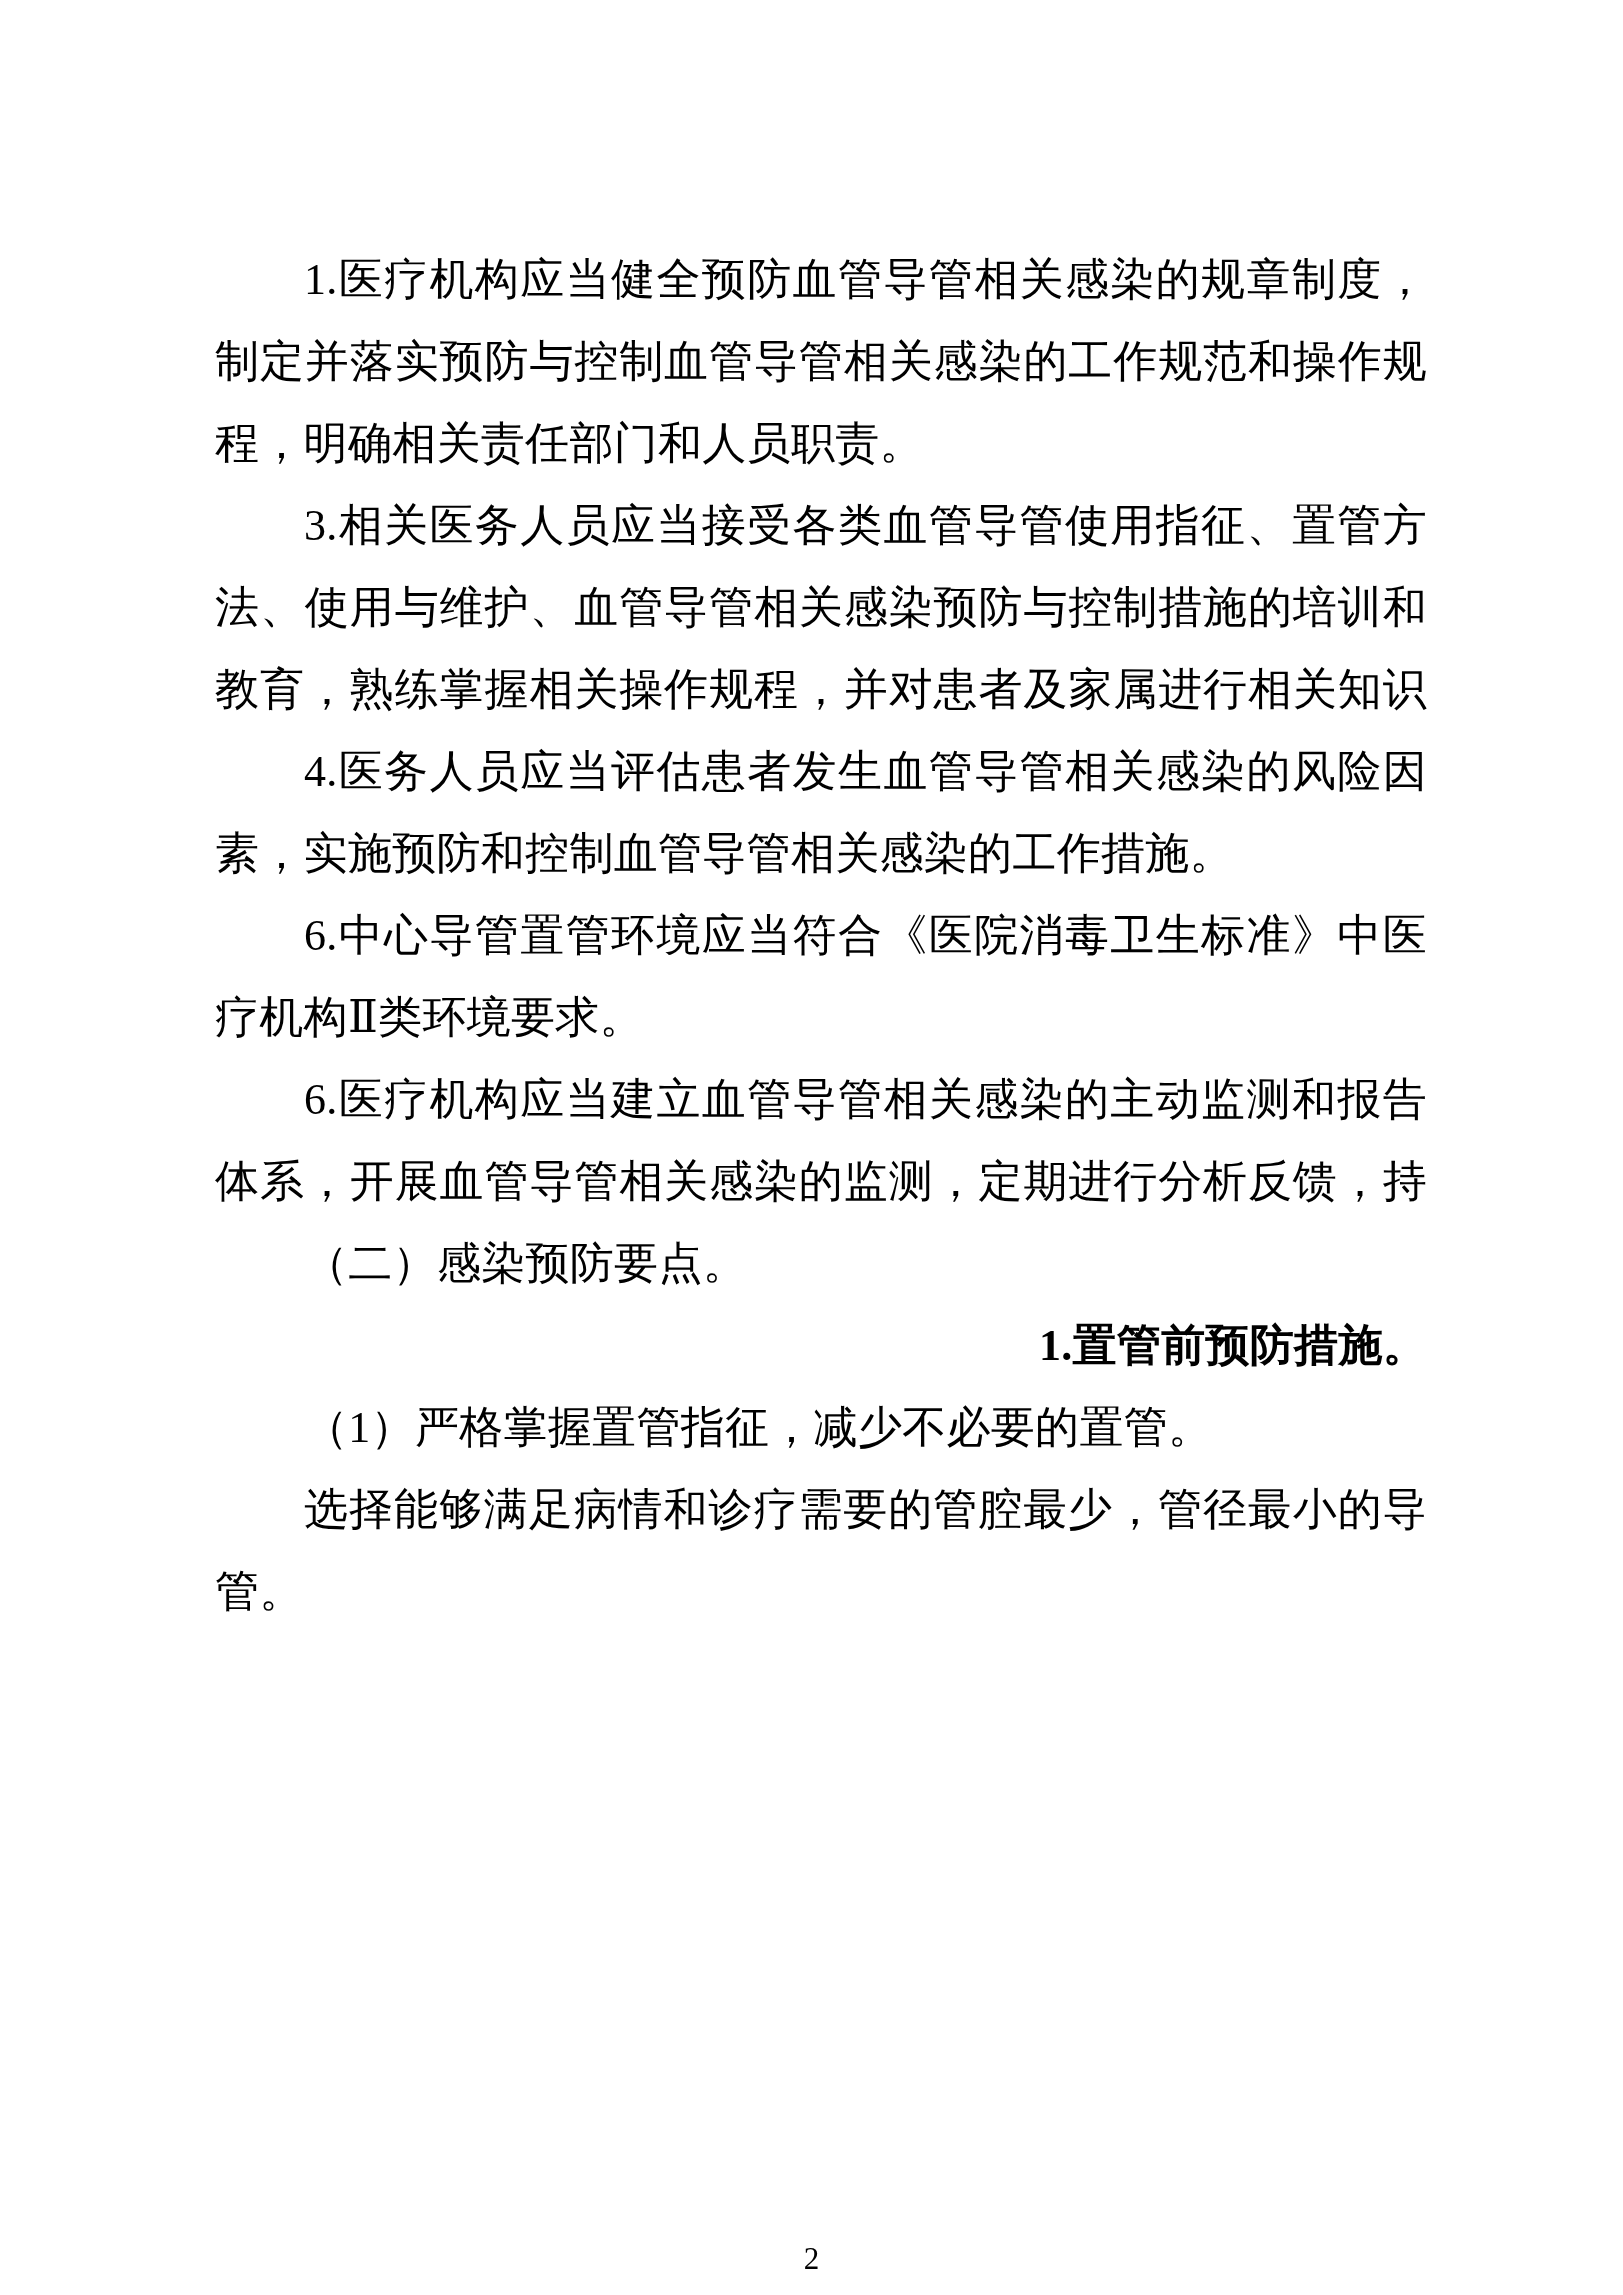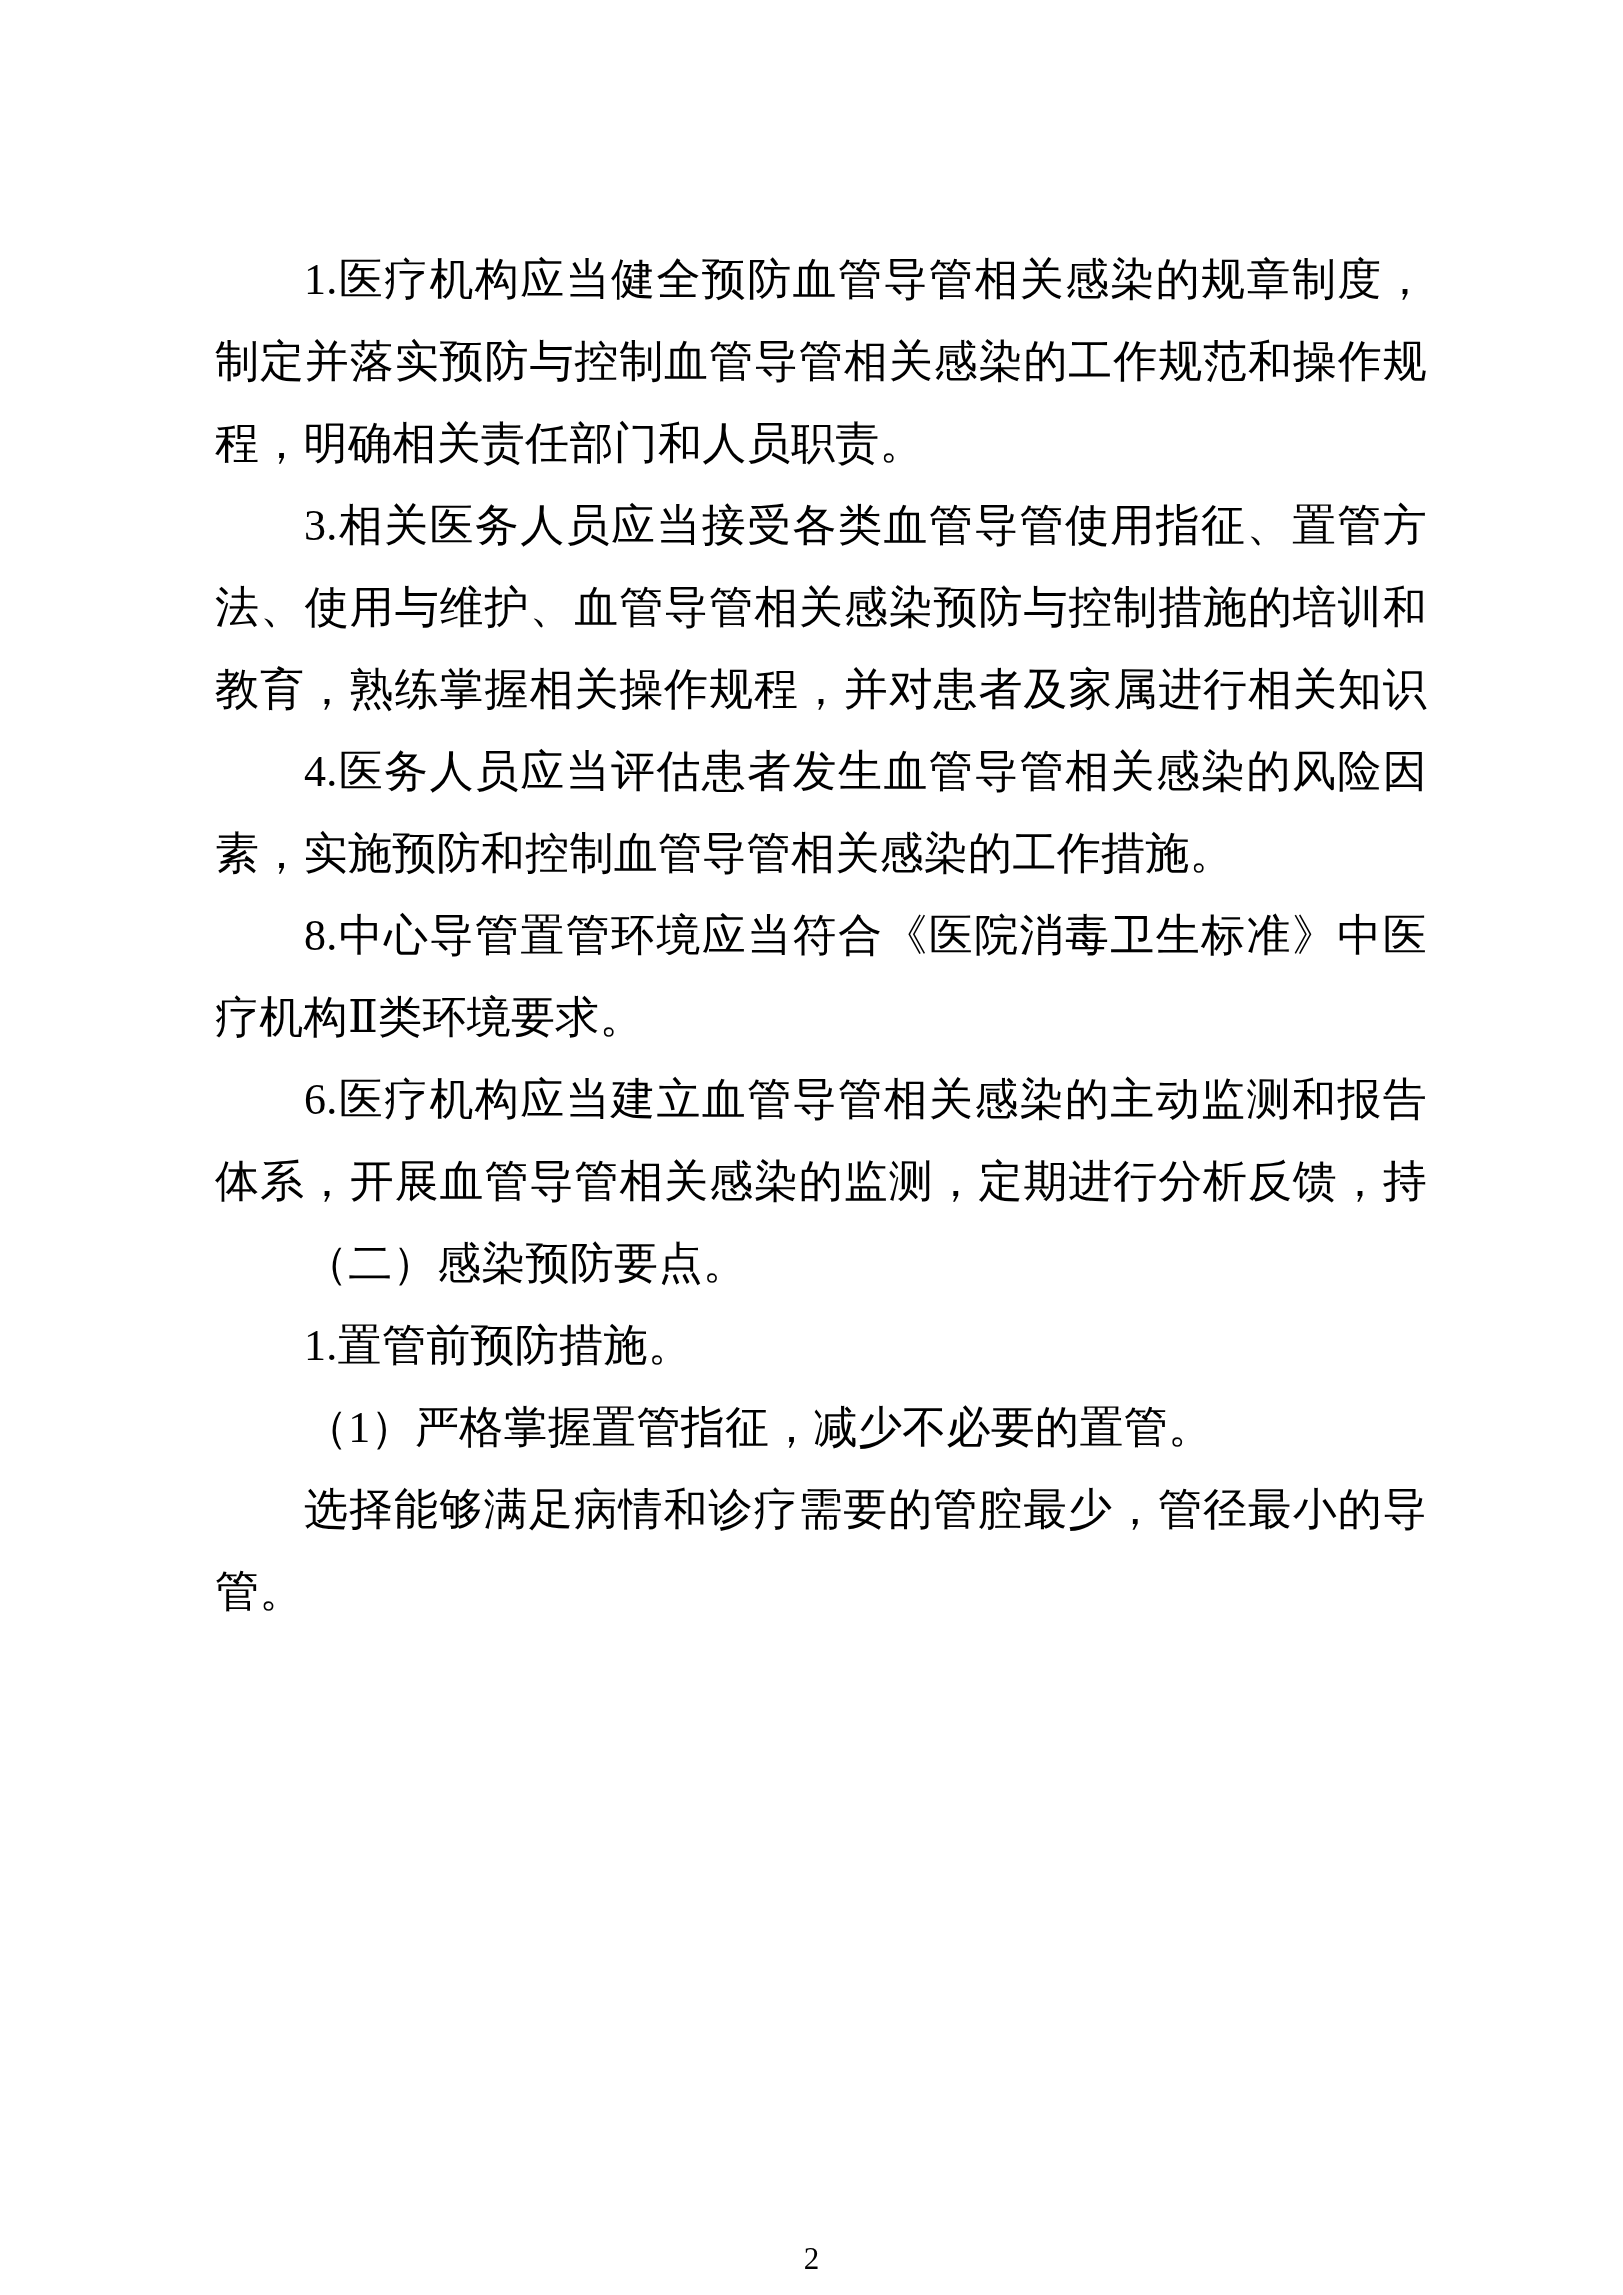--- a/index.html
+++ b/index.html
@@ -32,21 +32,22 @@
   }
   .line.justify {
     white-space: normal;
     text-align: justify;
     text-align-last: justify;
   }
   .line.indent {
     text-indent: 89px;
   }
   .line.bold {
-    font-weight: normal;
+    font-weight: bold;
+    text-align: right;
   }
   .page-number {
     position: absolute;
     left: 0;
     top: 2208px;
     width: 100%;
     text-align: center;
     font-size: 31px;
     line-height: 31px;
     color: #000000;
@@ -58,21 +59,21 @@
 <div class="page">
   <div class="text-block">
     <div class="line indent justify">1.医疗机构应当健全预防血管导管相关感染的规章制度，</div>
     <div class="line justify">制定并落实预防与控制血管导管相关感染的工作规范和操作规</div>
     <div class="line">程，明确相关责任部门和人员职责。</div>
     <div class="line indent justify">3.相关医务人员应当接受各类血管导管使用指征、置管方</div>
     <div class="line justify">法、使用与维护、血管导管相关感染预防与控制措施的培训和</div>
     <div class="line justify">教育，熟练掌握相关操作规程，并对患者及家属进行相关知识</div>
     <div class="line indent justify">4.医务人员应当评估患者发生血管导管相关感染的风险因</div>
     <div class="line">素，实施预防和控制血管导管相关感染的工作措施。</div>
-    <div class="line indent justify">8.中心导管置管环境应当符合《医院消毒卫生标准》中医</div>
+    <div class="line indent justify">6.中心导管置管环境应当符合《医院消毒卫生标准》中医</div>
     <div class="line">疗机构Ⅱ类环境要求。</div>
     <div class="line indent justify">6.医疗机构应当建立血管导管相关感染的主动监测和报告</div>
     <div class="line justify">体系，开展血管导管相关感染的监测，定期进行分析反馈，持</div>
     <div class="line indent">（二）感染预防要点。</div>
     <div class="line indent bold">1.置管前预防措施。</div>
     <div class="line indent">（1）严格掌握置管指征，减少不必要的置管。</div>
     <div class="line indent justify">选择能够满足病情和诊疗需要的管腔最少，管径最小的导</div>
     <div class="line">管。</div>
   </div>
   <div class="page-number">2</div>

